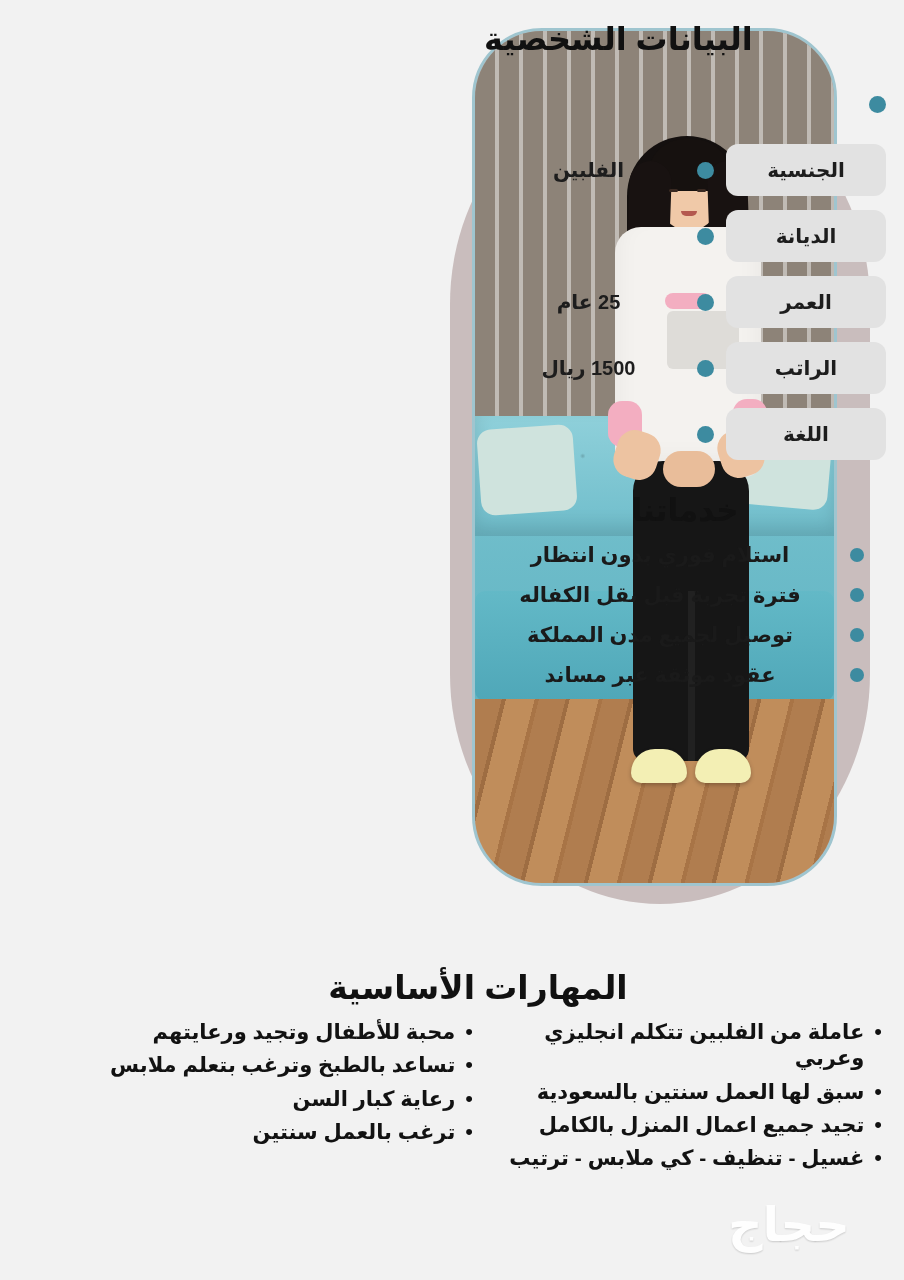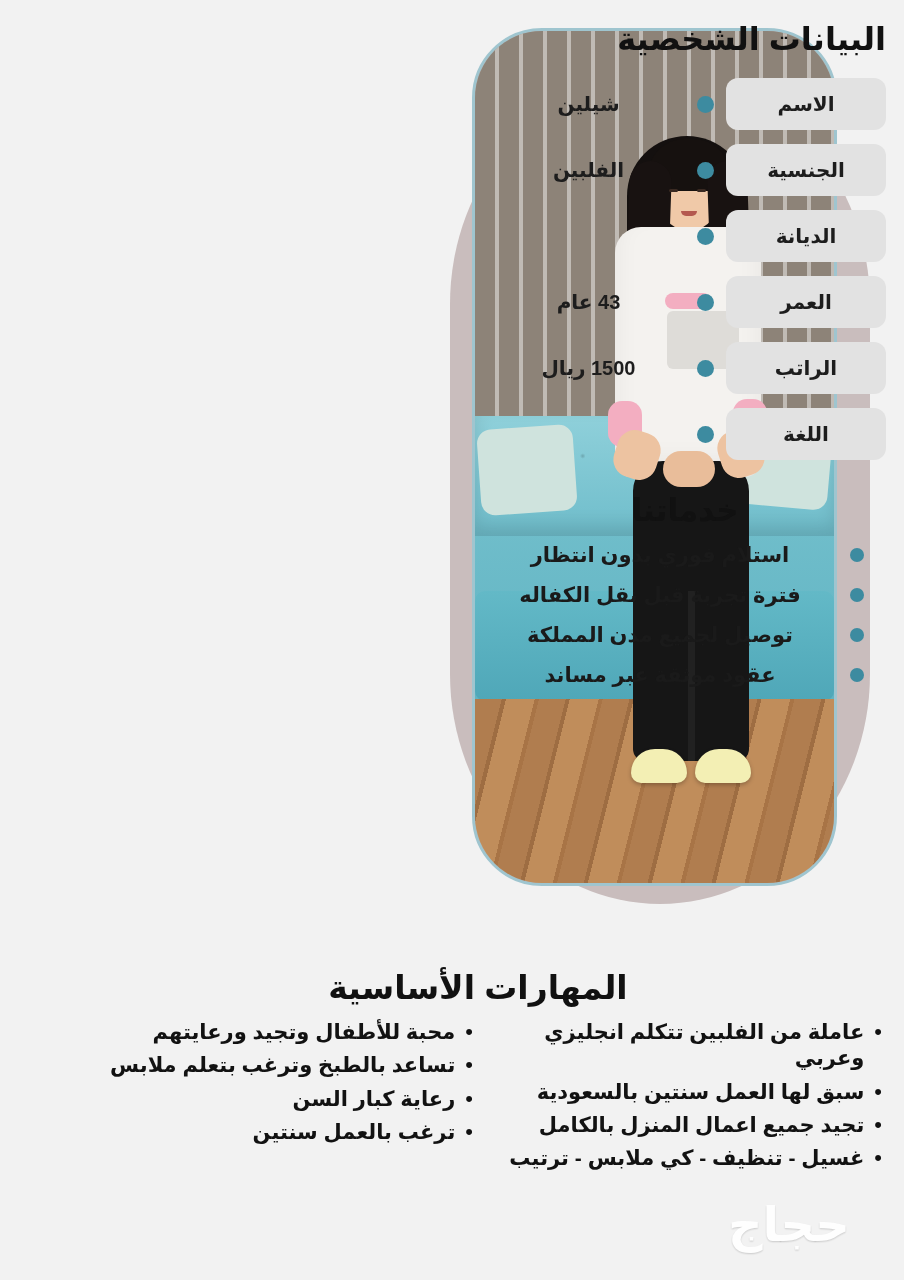--- a/index.html
+++ b/index.html
@@ -197,21 +197,21 @@
   }
 
   
   .info {
     position: absolute;
     right: 0px; top: 20px;
     width: 430px;
     padding: 0 18px 0 10px;
   }
   h1.section-title {
-    text-align: right;
+    text-align: left;
     font-size: 32px;
     font-weight: 700;
     color: #111;
     margin-bottom: 18px;
   }
   .rows { display: flex; flex-direction: column; gap: 10px; }
   .row {
     display: flex; align-items: center; gap: 12px;
     height: 56px;
   }
@@ -326,37 +326,35 @@
         </div>
       </div>
     </div>
   </div>
 
   <div class="info">
     <h1 class="section-title">البيانات الشخصية</h1>
 
     <div class="rows">
       <div class="row">
-        <div class="pill">الاسم</div>
-        <div class="dot"></div>
-        <div class="val">شيلين</div>
+        <div class="dot"></div>
       </div>
       <div class="row">
         <div class="pill">الجنسية</div>
         <div class="dot"></div>
         <div class="val">الفلبين</div>
       </div>
       <div class="row">
         <div class="pill">الديانة</div>
         <div class="dot"></div>
       </div>
       <div class="row">
         <div class="pill">العمر</div>
         <div class="dot"></div>
-        <div class="val">43 عام</div>
+        <div class="val">25 عام</div>
       </div>
       <div class="row">
         <div class="pill">الراتب</div>
         <div class="dot"></div>
         <div class="val">1500 ريال</div>
       </div>
       <div class="row">
         <div class="pill">اللغة</div>
         <div class="dot"></div>
       </div>

